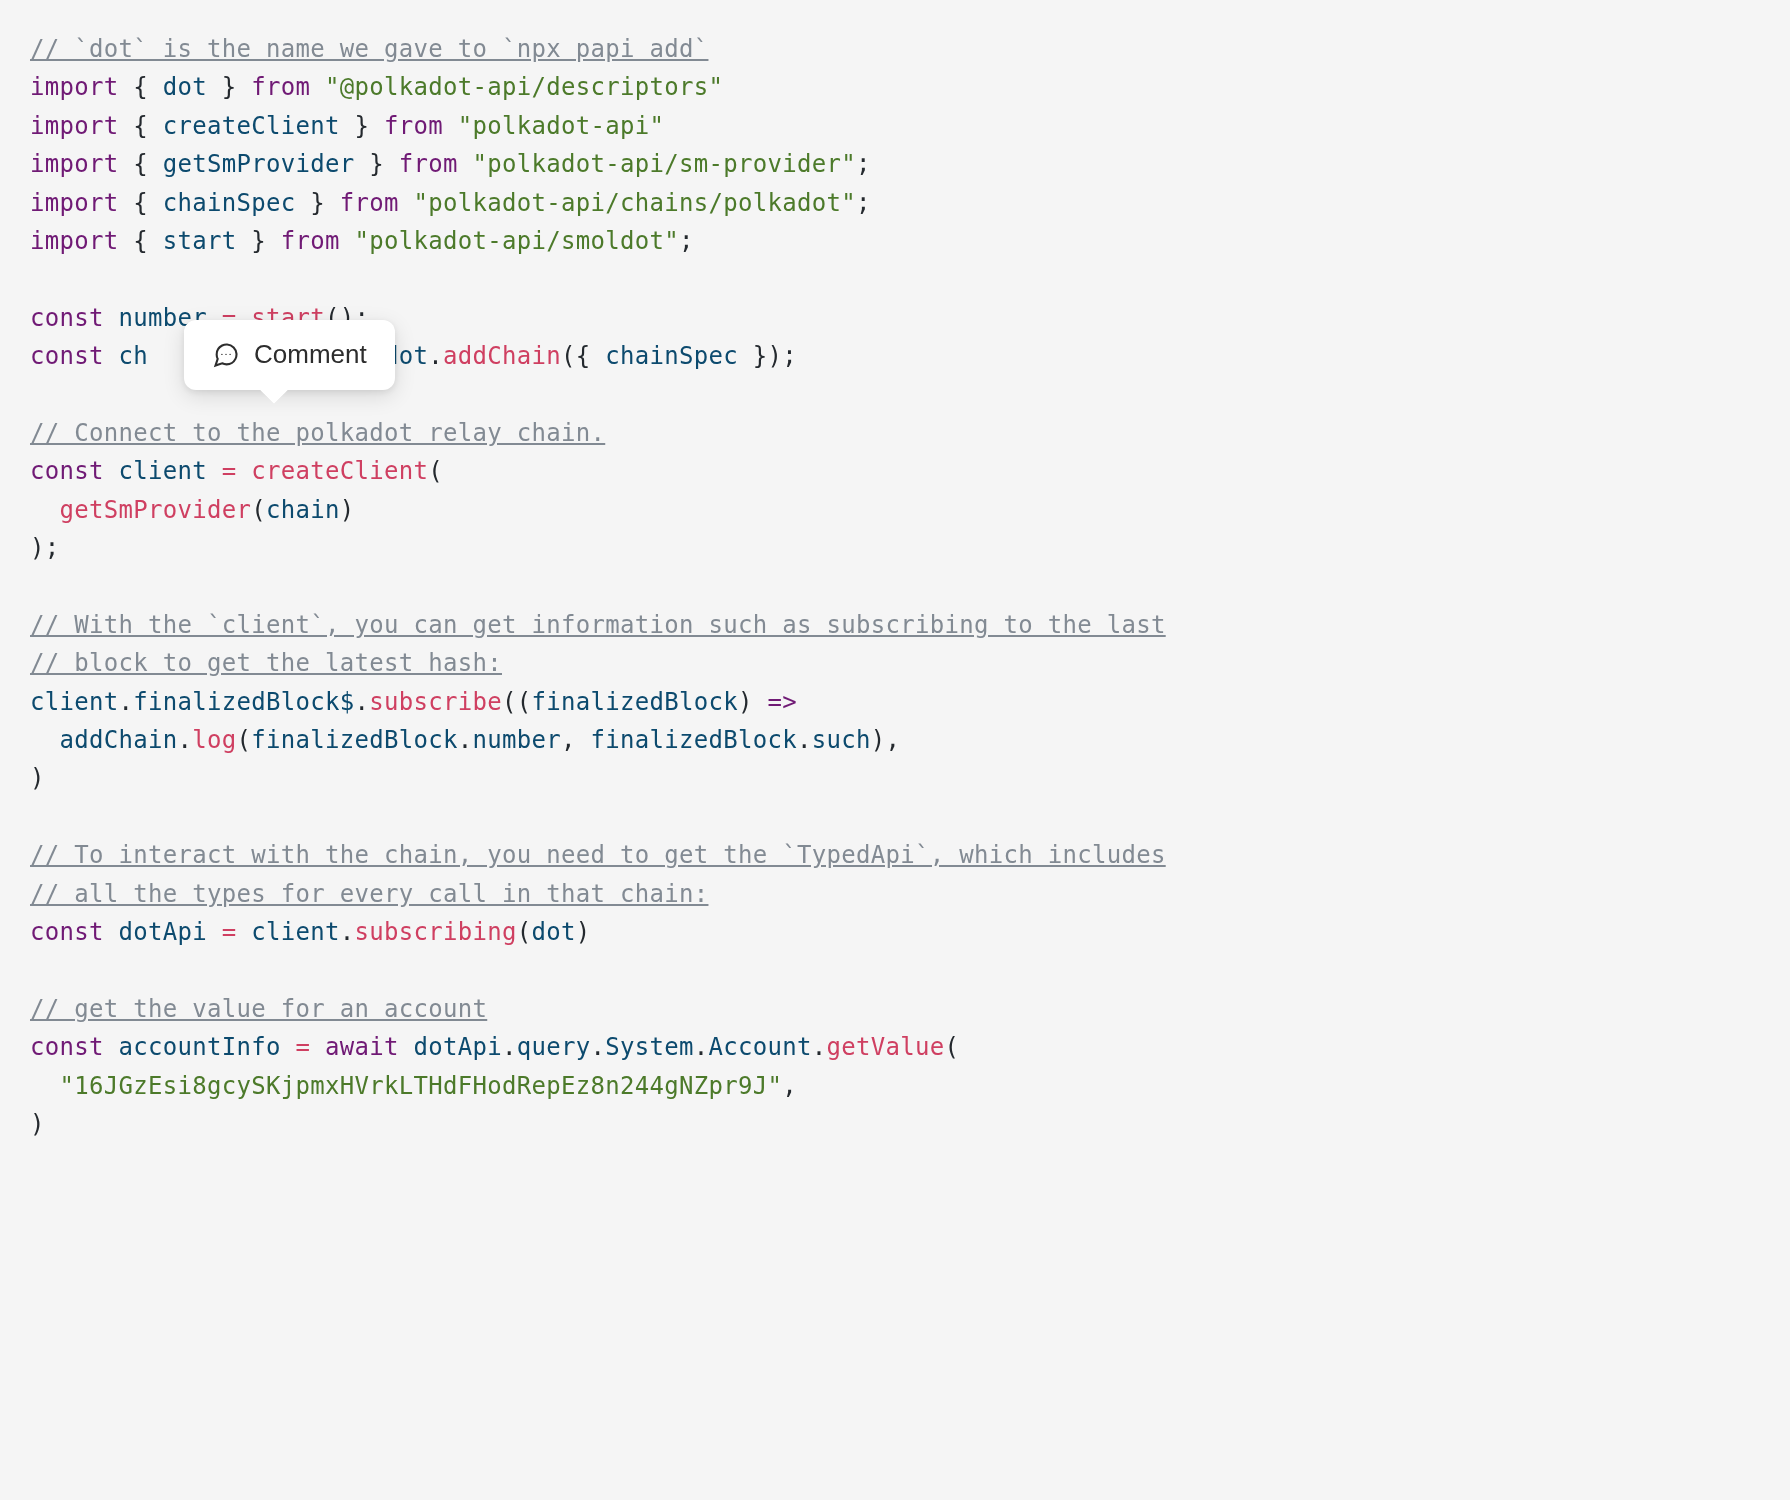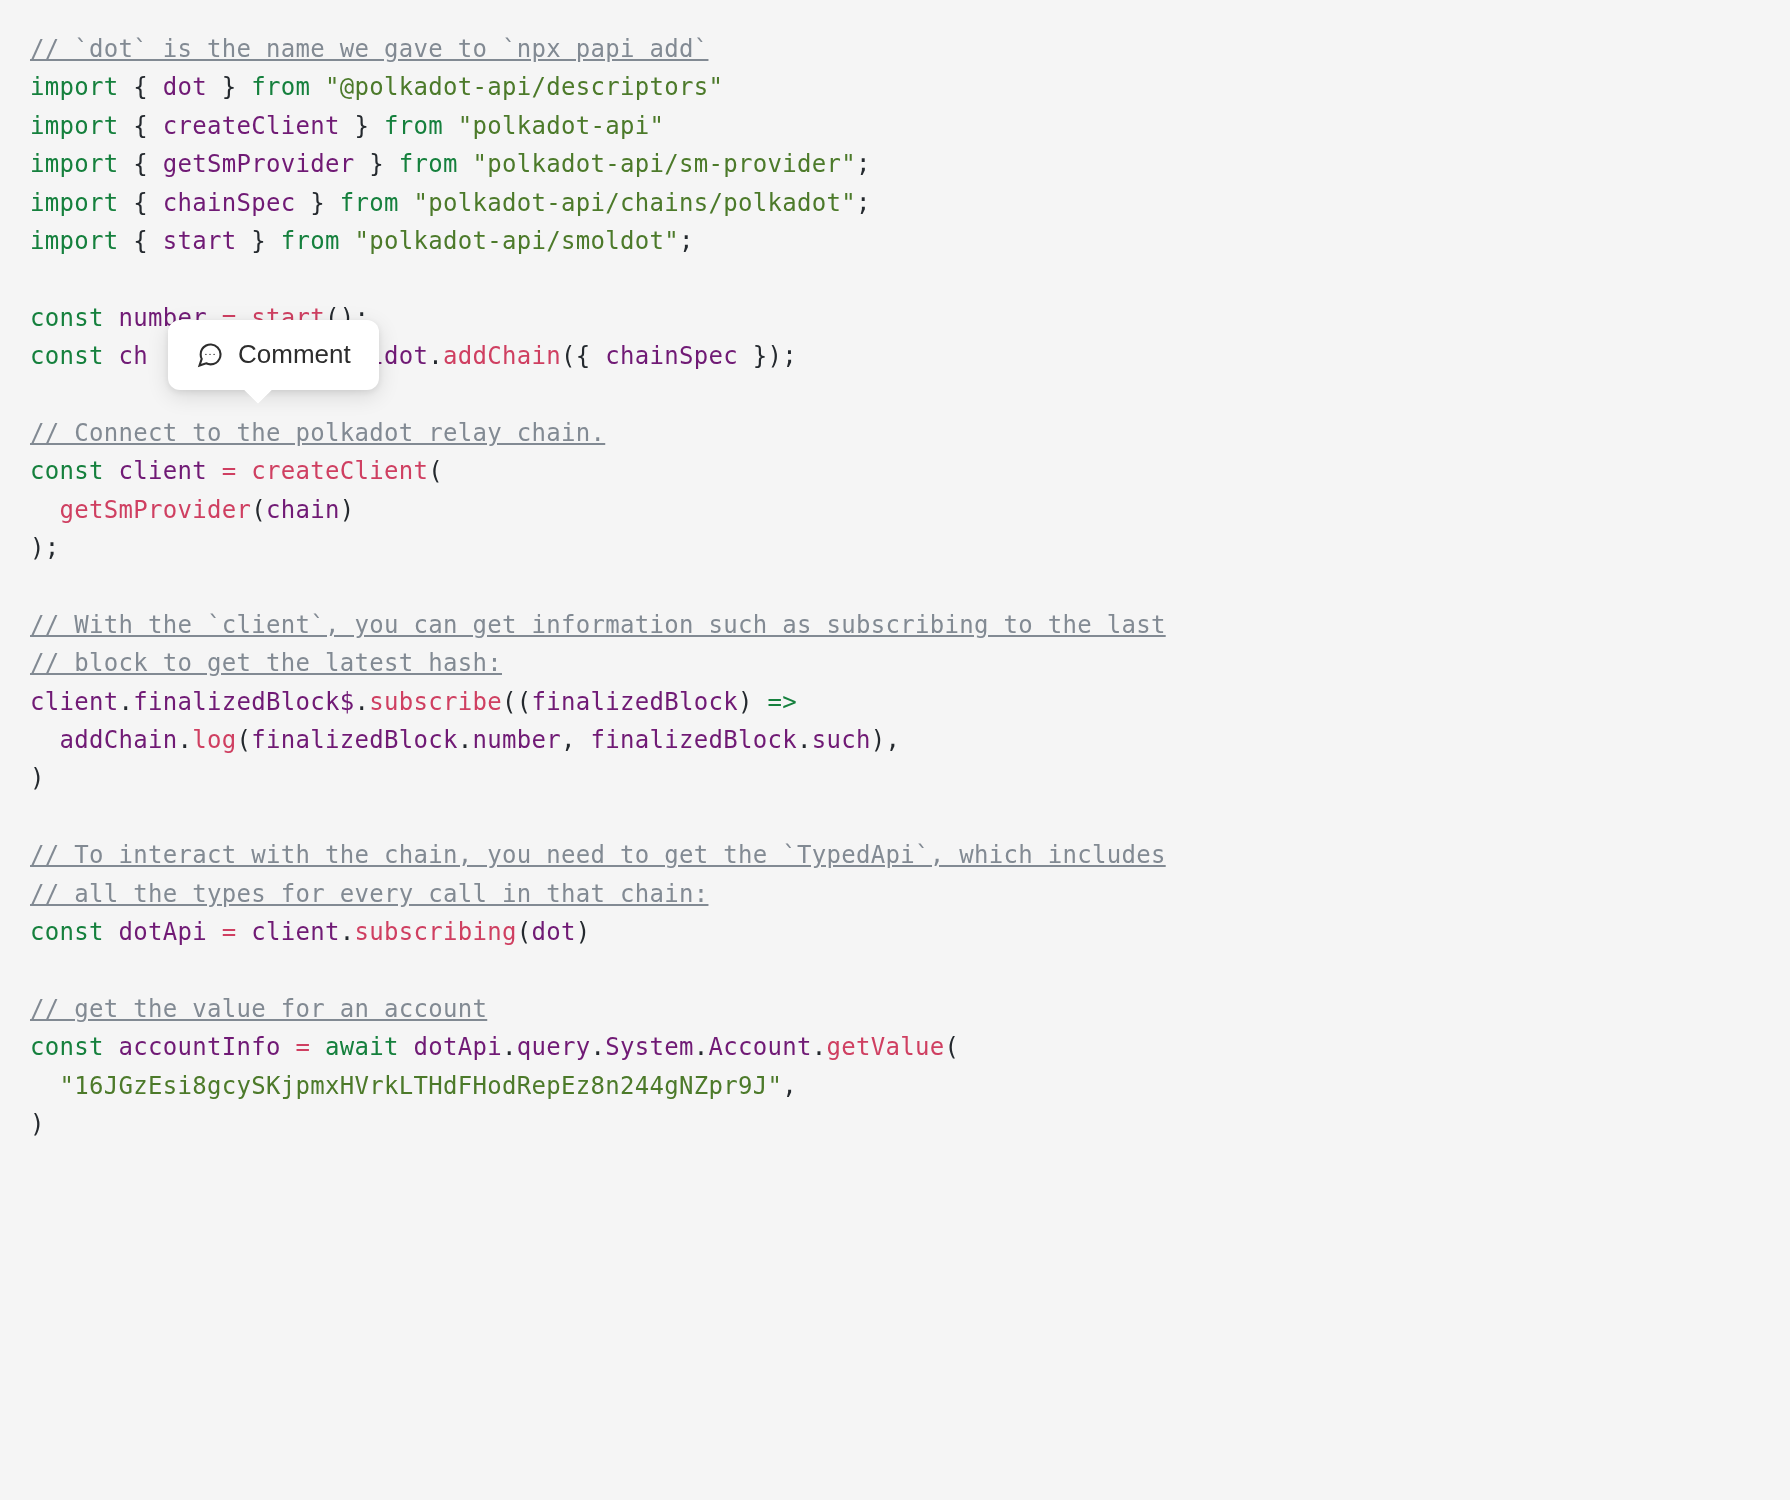--- a/index.html
+++ b/index.html
@@ -11,24 +11,24 @@
     line-height: 1.6;
     color: #24292e;
     -webkit-font-smoothing: antialiased;
     letter-spacing: 0.3px;
   }
   .code {
     white-space: pre;
     position: relative;
   }
   .cm { color: #828a93; text-decoration: underline; }   
-  .kw { color: #15803d; }   
+  .kw { color: #701a75; }   
   .st { color: #4c7a2a; }   
   .fn { color: #cf3f61; }   
-  .pn { color: #701a75; }   
+  .pn { color: #0c4a6e; }   
   .op { color: #cf3f61; }   
 
   .tooltip {
     position: absolute;
     background: #fff;
     border-radius: 12px;
     box-shadow: 0 6px 22px rgba(0,0,0,0.12), 0 2px 6px rgba(0,0,0,0.08);
     padding: 14px 28px;
     display: flex;
     align-items: center;
@@ -83,21 +83,21 @@
 )
 
 <span class="cm">// To interact with the chain, you need to get the `TypedApi`, which includes</span>
 <span class="cm">// all the types for every call in that chain:</span>
 <span class="kw">const</span> <span class="pn">dotApi</span> <span class="op">=</span> <span class="pn">client</span>.<span class="fn">subscribing</span>(<span class="pn">dot</span>)
 
 <span class="cm">// get the value for an account</span>
 <span class="kw">const</span> <span class="pn">accountInfo</span> <span class="op">=</span> <span class="kw">await</span> <span class="pn">dotApi</span>.<span class="pn">query</span>.<span class="pn">System</span>.<span class="pn">Account</span>.<span class="fn">getValue</span>(
   <span class="st">"16JGzEsi8gcySKjpmxHVrkLTHdFHodRepEz8n244gNZpr9J"</span>,
 )
-<div class="tooltip" style="top:290px; left:138px;">
+<div class="tooltip" style="top:290px; left:154px;">
   <svg viewBox="0 0 24 24">
     <path d="M21 11.5a8.38 8.38 0 0 1-.9 3.8 8.5 8.5 0 0 1-7.6 4.7 8.38 8.38 0 0 1-3.8-.9L3 21l1.9-5.7a8.38 8.38 0 0 1-.9-3.8 8.5 8.5 0 0 1 4.7-7.6 8.38 8.38 0 0 1 3.8-.9h.5a8.48 8.48 0 0 1 8 8v.5z"></path>
     <circle cx="8.5" cy="11.5" r="0.6" fill="#2d2d2d" stroke="none"></circle>
     <circle cx="12" cy="11.5" r="0.6" fill="#2d2d2d" stroke="none"></circle>
     <circle cx="15.5" cy="11.5" r="0.6" fill="#2d2d2d" stroke="none"></circle>
   </svg>
   <span>Comment</span>
 </div></div>
 
 </body></html>

